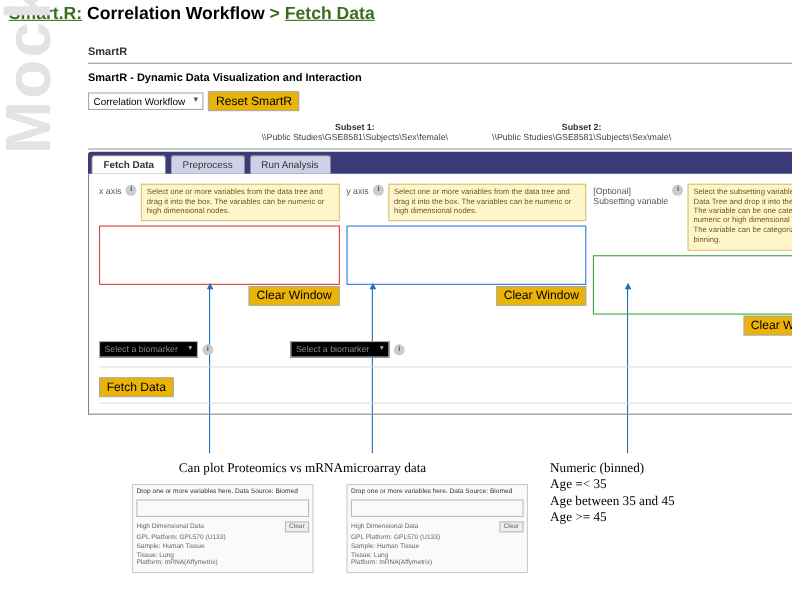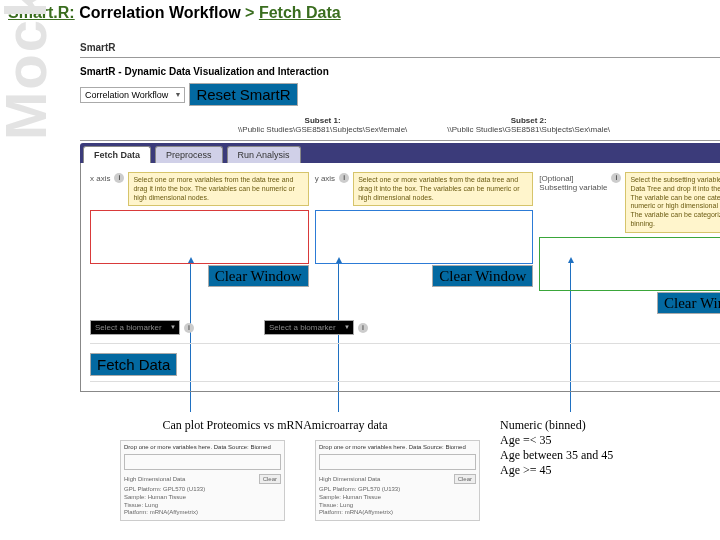--- a/index.html
+++ b/index.html
@@ -75,22 +75,22 @@
   .select::after {
     content: "▼";
     position: absolute;
     right: 3px;
     top: 3px;
     font-size: 7px;
     color: #555;
   }
   .btn {
     border: 1px solid #aaa;
-    background: #0369a1;
-    font-size: 15px;
+    background: #eab308;
+    font-size: 11px;
     padding: 2px 6px;
     cursor: pointer;
   }
   .subset-row {
     display: flex;
     justify-content: center;
     gap: 40px;
     font-size: 8px;
     padding: 2px 0 4px;
     color: #333;
@@ -172,21 +172,21 @@
     padding: 3px 4px;
     line-height: 1.25;
     flex: 1;
   }
   .dropzone {
     height: 54px;
   }
   .xzone { border: 1px solid #d93a3a; }
   .yzone { border: 1px solid #2c7bd6; }
   .szone { border: 1px solid #3aa63a; }
-  .clear-row { text-align: right; font-family: Liberation Serif, serif; }
+  .clear-row { text-align: right; }
   .small-select {
     border: 1px solid #aaa;
     background: #000000;
     font-size: 8px;
     color: #888;
     padding: 2px 14px 2px 4px;
     position: relative;
     display: inline-block;
     min-width: 90px;
   }

